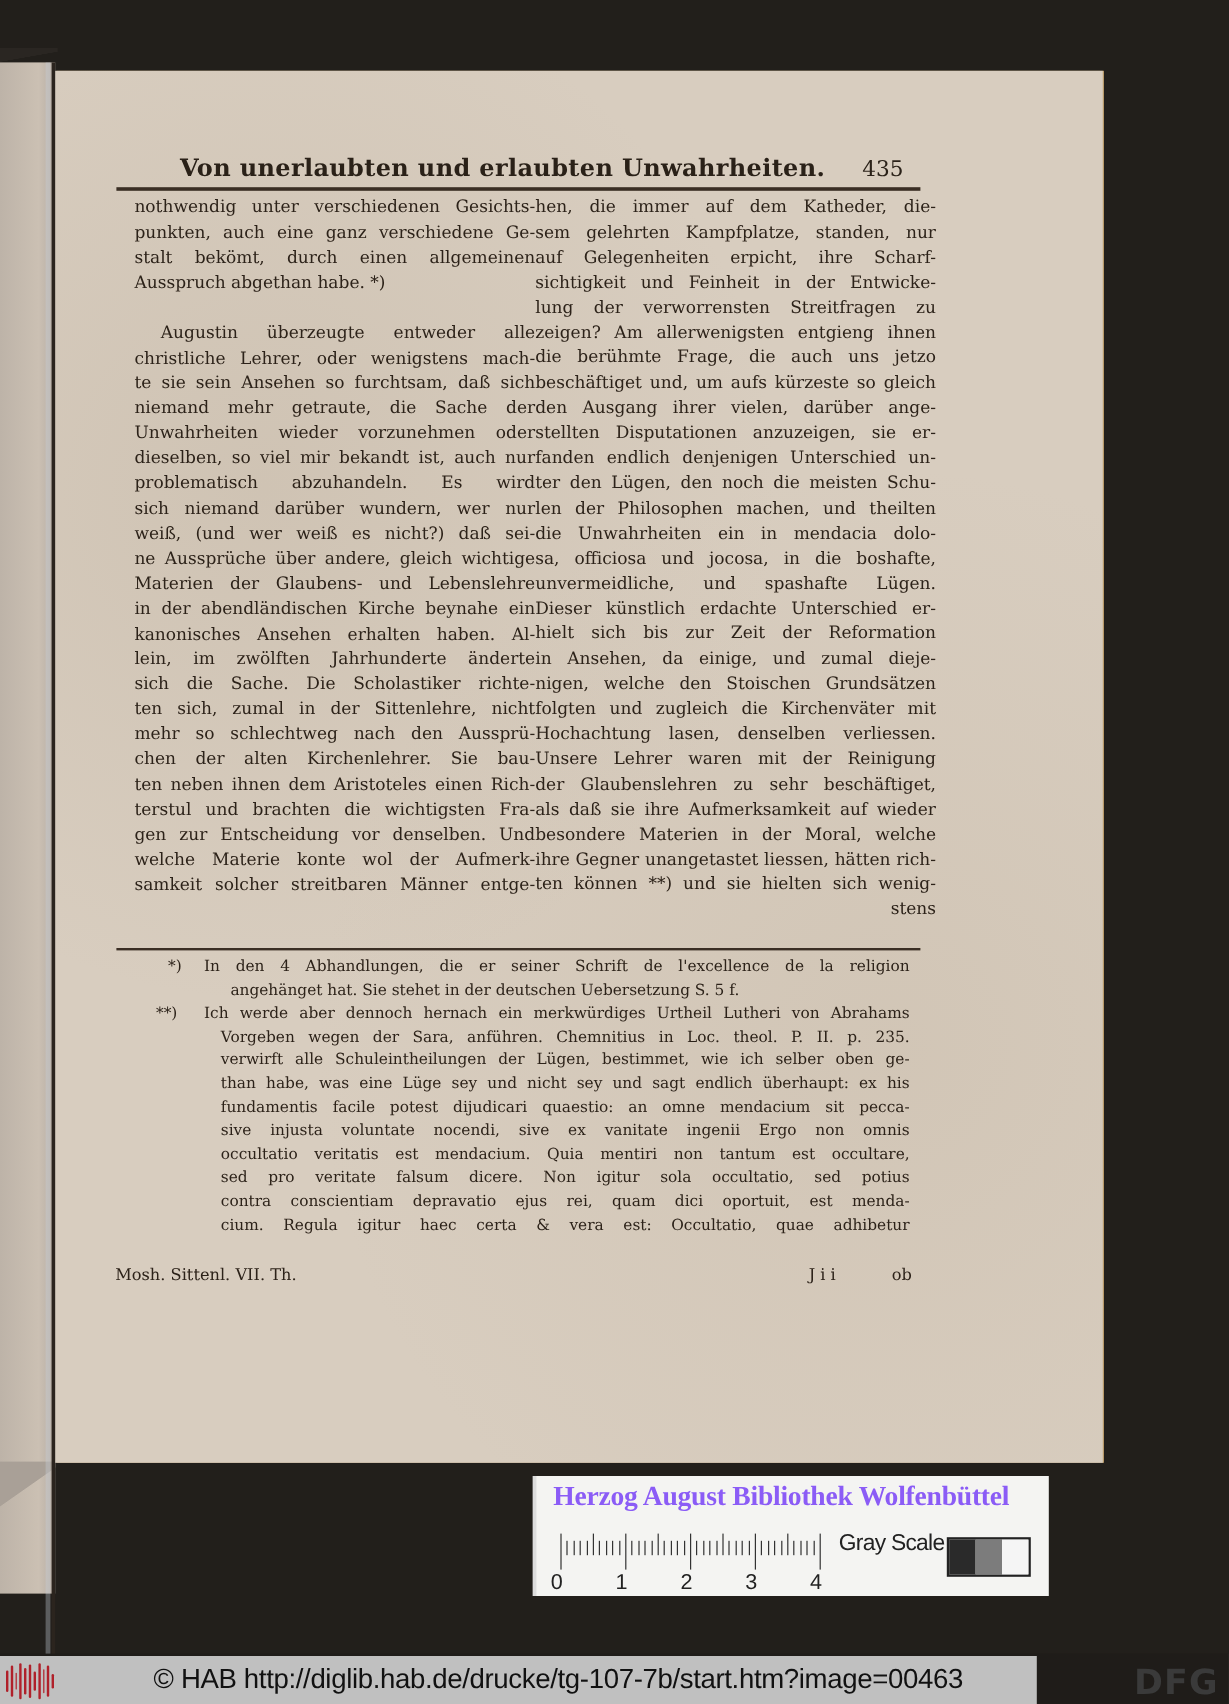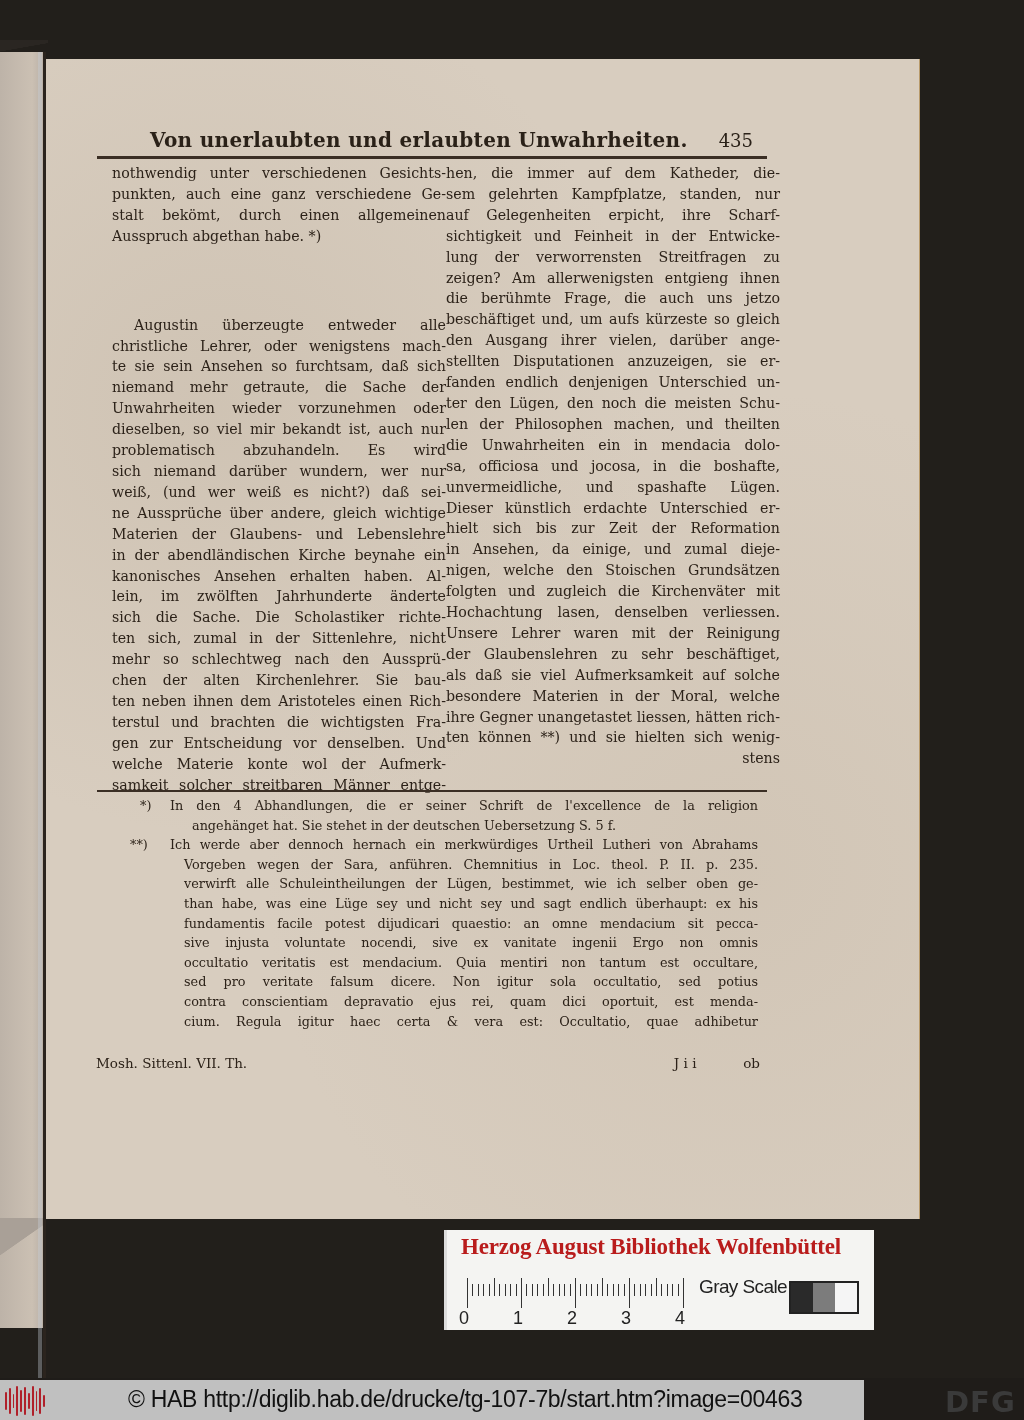--- a/index.html
+++ b/index.html
@@ -71,21 +71,21 @@
   }
   .signature { margin-left: 380px; }
 
   
   .scale-card {
     position: absolute; left: 444px; top: 1230px; width: 430px; height: 100px;
     background: #f4f4f2; border-left: 3px solid #ddd;
   }
   .scale-title {
     position: absolute; left: 14px; top: 4px;
-    font-family: "Liberation Serif", serif; font-weight: bold; font-size: 23px; color: #b91c1c; letter-spacing: -0.2px;
+    font-family: "Liberation Serif", serif; font-weight: bold; font-size: 23px; color: #8b5cf6; letter-spacing: -0.2px;
   }
   .ruler { position: absolute; left: 20px; top: 48px; width: 220px; height: 30px; }
   .tick { position: absolute; bottom: 0; width: 1px; background: #333; }
   .ruler-labels { position: absolute; left: 12px; top: 78px; width: 240px; height: 20px; font-family: "Liberation Sans", sans-serif; font-size: 18px; color: #222; }
   .ruler-labels span { position: absolute; top: 0; }
   .gray-label { position: absolute; left: 252px; top: 46px; font-family: "Liberation Sans", sans-serif; font-size: 19px; color: #222; letter-spacing: -0.6px; }
   .gray-swatches { position: absolute; left: 342px; top: 51px; width: 70px; height: 33px; border: 2px solid #222; display: flex; }
   .gray-swatches div { flex: 1; }
 
   
@@ -121,21 +121,21 @@
   <span class="page-number">435</span>
 </div>
 <div class="head-rule"></div>
 
 <div class="col col-left" id="col-left">
     <p style="text-align-last: justify;">nothwendig unter verschiedenen Gesichts-</p>
     <p style="text-align-last: justify;">punkten, auch eine ganz verschiedene Ge-</p>
     <p style="text-align-last: justify;">stalt bekömt, durch einen allgemeinen</p>
     <p style="text-align-last: left;">Ausspruch abgethan habe. *)</p>
     <p class="para-gap"></p>
-    <p class="indent" style="text-align-last: justify; margin-top: 47px;">Augustin überzeugte entweder alle</p>
+    <p class="indent" style="text-align-last: justify;">Augustin überzeugte entweder alle</p>
     <p style="text-align-last: justify;">christliche Lehrer, oder wenigstens mach-</p>
     <p style="text-align-last: justify;">te sie sein Ansehen so furchtsam, daß sich</p>
     <p style="text-align-last: justify;">niemand mehr getraute, die Sache der</p>
     <p style="text-align-last: justify;">Unwahrheiten wieder vorzunehmen oder</p>
     <p style="text-align-last: justify;">dieselben, so viel mir bekandt ist, auch nur</p>
     <p style="text-align-last: justify;">problematisch abzuhandeln. Es wird</p>
     <p style="text-align-last: justify;">sich niemand darüber wundern, wer nur</p>
     <p style="text-align-last: justify;">weiß, (und wer weiß es nicht?) daß sei-</p>
     <p style="text-align-last: justify;">ne Aussprüche über andere, gleich wichtige</p>
     <p style="text-align-last: justify;">Materien der Glaubens- und Lebenslehre</p>
@@ -170,21 +170,21 @@
     <p style="text-align-last: justify;">sa, officiosa und jocosa, in die boshafte,</p>
     <p style="text-align-last: justify;">unvermeidliche, und spashafte Lügen.</p>
     <p style="text-align-last: justify;">Dieser künstlich erdachte Unterschied er-</p>
     <p style="text-align-last: justify;">hielt sich bis zur Zeit der Reformation</p>
     <p style="text-align-last: justify;">in Ansehen, da einige, und zumal dieje-</p>
     <p style="text-align-last: justify;">nigen, welche den Stoischen Grundsätzen</p>
     <p style="text-align-last: justify;">folgten und zugleich die Kirchenväter mit</p>
     <p style="text-align-last: justify;">Hochachtung lasen, denselben verliessen.</p>
     <p style="text-align-last: justify;">Unsere Lehrer waren mit der Reinigung</p>
     <p style="text-align-last: justify;">der Glaubenslehren zu sehr beschäftiget,</p>
-    <p style="text-align-last: justify;">als daß sie viel Aufmerksamkeit auf solche</p>
+    <p style="text-align-last: justify;">als daß sie ihre Aufmerksamkeit auf wieder</p>
     <p style="text-align-last: justify;">besondere Materien in der Moral, welche</p>
     <p style="text-align-last: justify;">ihre Gegner unangetastet liessen, hätten rich-</p>
     <p style="text-align-last: justify;">ten können **) und sie hielten sich wenig-</p>
     <p class="catch">stens</p>
   </div>
 
 <div class="foot-rule"></div>
 
 <div class="footnotes" id="footnotes">
     <div class="fn">

